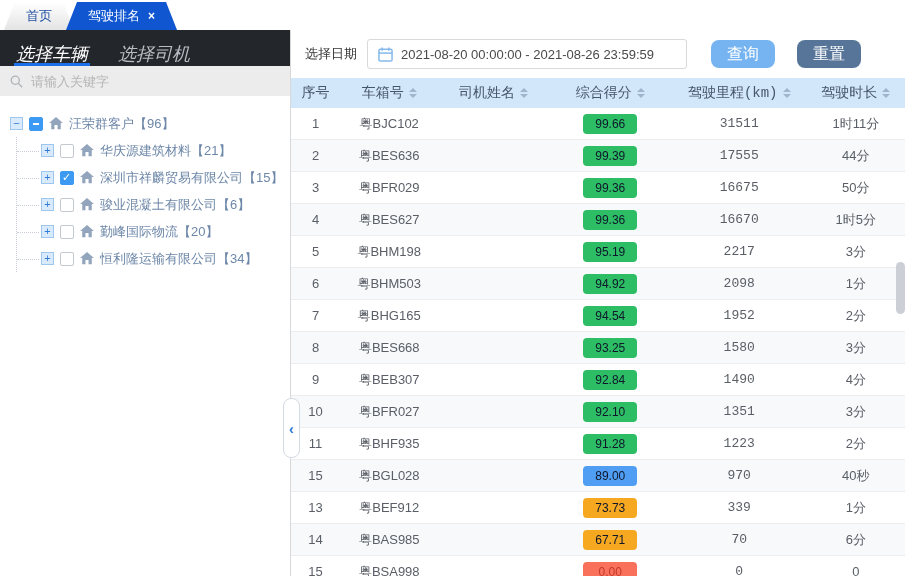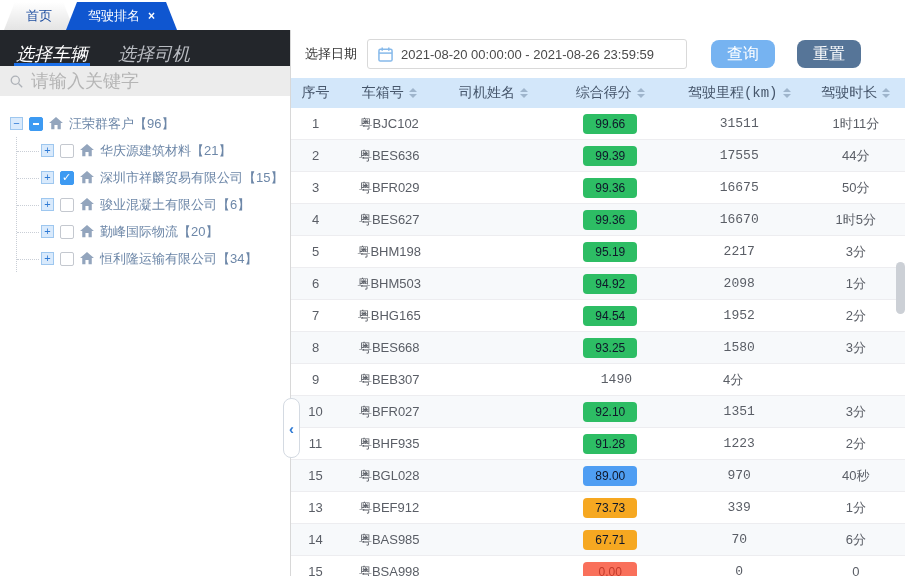--- a/index.html
+++ b/index.html
@@ -15,21 +15,21 @@
   .tab .close{font-weight:bold;font-size:12px;line-height:1;}
   
   .app-body{display:flex;height:546px;}
   .sidebar{width:290px;min-width:290px;border-right:1px solid #d8d8d8;display:flex;flex-direction:column;background:#fff;}
   .side-tabs{background:#23262b;height:36px;display:flex;align-items:stretch;padding-left:14px;gap:26px;}
   .side-tab{color:#b9bcc2;display:flex;align-items:flex-end;font-size:18px;cursor:pointer;position:relative;padding:0 2px;font-style:italic;}
   .side-tab.active{color:#fff;}
   .side-tab.active::after{content:"";position:absolute;left:0;right:0;bottom:0;height:3px;background:#1b6fe8;}
   .search{height:30px;background:#ececec;display:flex;align-items:center;padding:0 10px;gap:6px;}
   .search svg{flex:0 0 auto;}
-  .search input{border:none;background:transparent;outline:none;font-size:18px;color:#555;width:100%;}
+  .search input{border:none;background:transparent;outline:none;font-size:13px;color:#555;width:100%;}
   .search input::placeholder{color:#b5b5b5;}
   
   .tree{padding:14px 8px 0 10px;font-size:13px;color:#6d87a8;}
   .tree-row{display:flex;align-items:center;height:27px;gap:6px;white-space:nowrap;}
   .tree-children{margin-left:6px;border-left:1px dotted #c9ced6;padding-left:0;}
   .tree-children .tree-row{position:relative;padding-left:24px;}
   .tree-children .tree-row::before{content:"";position:absolute;left:0;top:50%;width:22px;border-top:1px dotted #c9ced6;}
   .toggle{width:13px;height:13px;box-sizing:border-box;background:#d9eafc;border:1px solid #9ec7ef;
           color:#2f7ad4;font-size:11px;line-height:10px;text-align:center;cursor:pointer;flex:0 0 auto;}
   .cb{width:14px;height:14px;box-sizing:border-box;border:1px solid #c4c8cf;background:#fff;border-radius:2px;
@@ -304,20 +304,23 @@
       <span class="pill" data-color="green">93.25</span>
     </div>
     <div class="td c4">1580</div>
     <div class="td c5">3分</div>
   </div>
 
   <div class="trow">
     <div class="td c0">9</div>
     <div class="td c1">粤BEB307</div>
     <div class="td c2"></div>
+    <div class="td c3">
+      <span class="pill" data-color="green">92.84</span>
+    </div>
     <div class="td c4">1490</div>
     <div class="td c5">4分</div>
   </div>
 
   <div class="trow">
     <div class="td c0">10</div>
     <div class="td c1">粤BFR027</div>
     <div class="td c2"></div>
     <div class="td c3">
       <span class="pill" data-color="green">92.10</span>

